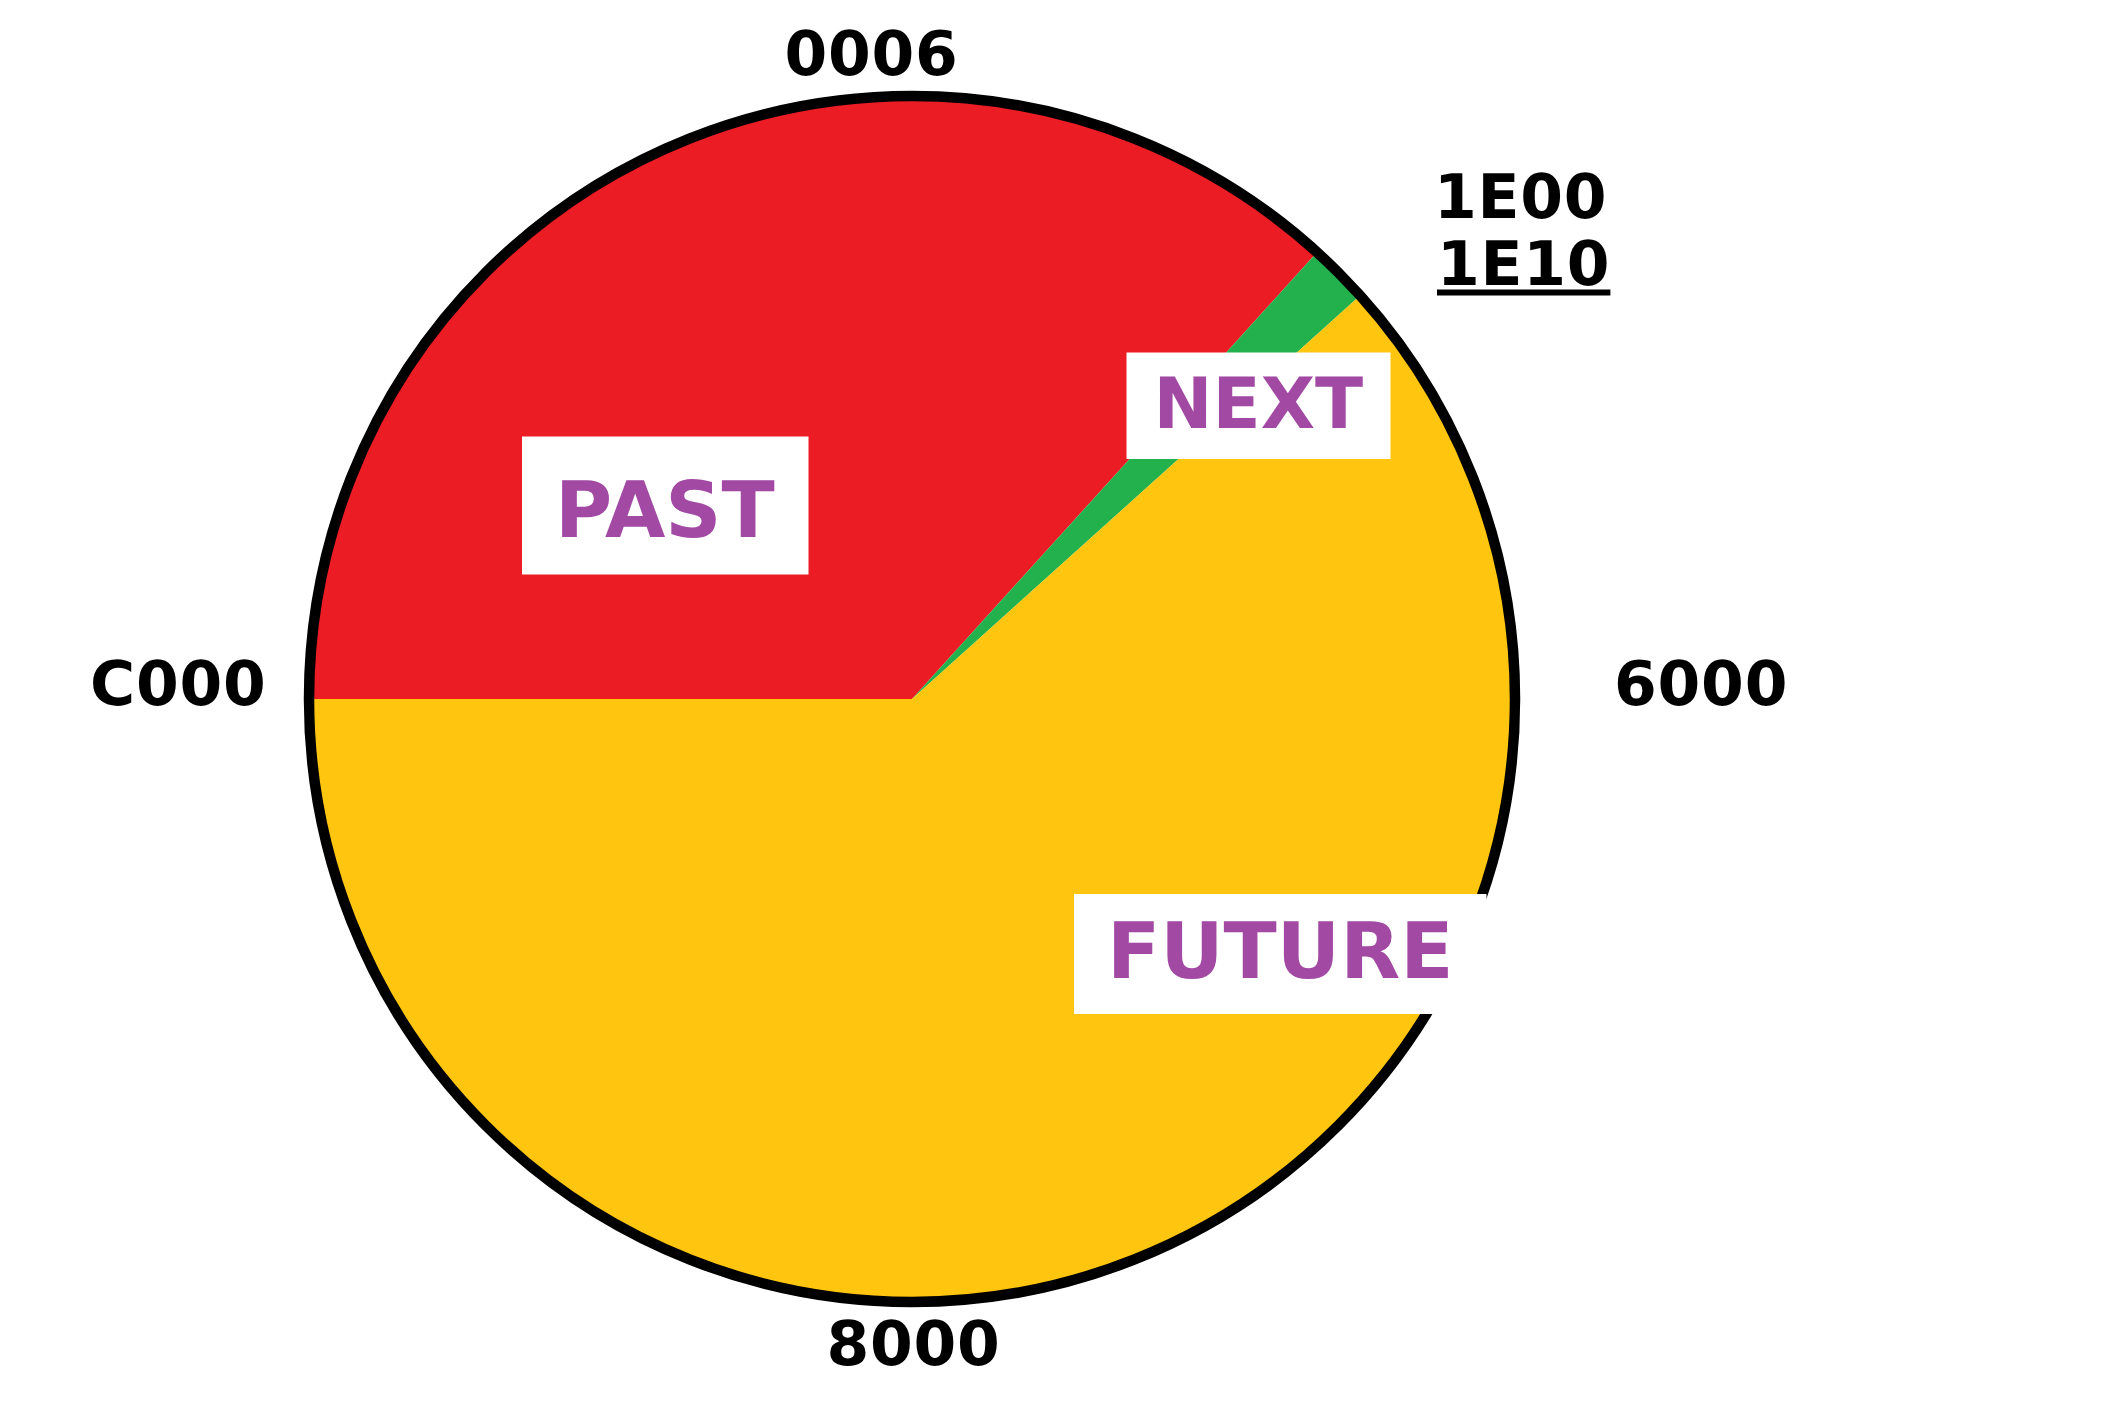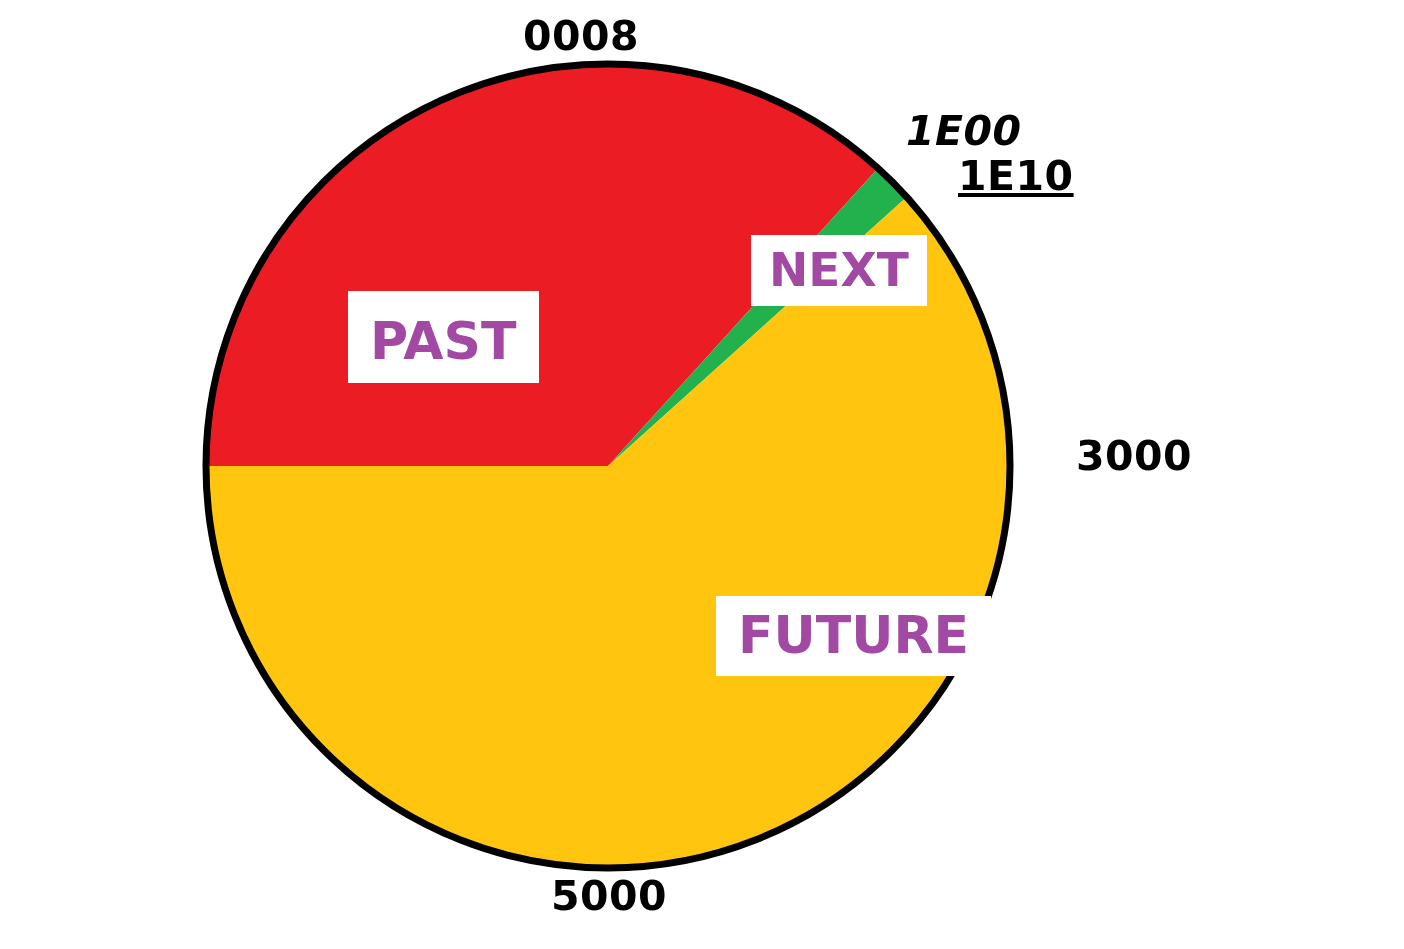--- a/index.html
+++ b/index.html
@@ -64,30 +64,31 @@
     <path id="slice-past" fill="#EC1C24" stroke="none" d="M 608 466 L 206.00 466.00 A 402 402 0 0 1 878.03 168.20 Z"></path>
 
     <path id="slice-next" fill="#22B14C" stroke="none" d="M 608 466 L 878.03 168.20 A 402 402 0 0 1 906.74 197.01 Z"></path>
 
     <path id="slice-future" fill="#FFC50F" stroke="none" d="M 608 466 L 906.74 197.01 A 402 402 0 1 1 206.00 466.00 Z"></path>
 
     <circle id="ring-outline" cx="608" cy="466" r="402" fill="none" stroke="#000000" stroke-width="7"></circle>
   </svg>
 
   
-  <div class="tick-label" id="tick-0000" style="left:581px; top:12px; transform:translateX(-50%);">0008</div>
+  <div class="tick-label" id="tick-0000" style="left:581px; top:12px; transform:translateX(-50%);">0006</div>
 
-  <div class="tick-label" id="tick-1E00" style="left:906px; top:107px;font-style:italic;">1E00</div>
+  <div class="tick-label" id="tick-1E00" style="left:956px; top:107px;">1E00</div>
 
   <div class="tick-label" id="tick-1E10" style="left:958px; top:152px;text-decoration:underline;">1E10</div>
 
-  <div class="tick-label" id="tick-4000" style="left:1076px; top:432px;">3000</div>
+  <div class="tick-label" id="tick-4000" style="left:1076px; top:432px;">6000</div>
 
-  <div class="tick-label" id="tick-8000" style="left:609px; top:872px; transform:translateX(-50%);">5000</div>
+  <div class="tick-label" id="tick-8000" style="left:609px; top:872px; transform:translateX(-50%);">8000</div>
 
+  <div class="tick-label" id="tick-C000" style="left:60px; top:432px;">C000</div>
 
   
   <div class="region-label" id="label-past" style="left: 348px; top: 291px; color: rgb(162, 73, 164);">PAST</div>
 
   <div class="region-label" id="label-future" style="left: 716px; top: 596px; color: rgb(162, 73, 164);">FUTURE</div>
 
   <div class="region-label" id="label-next" style="left: 751px; top: 235px; color: rgb(162, 73, 164);">NEXT</div>
 
 </div>
 

